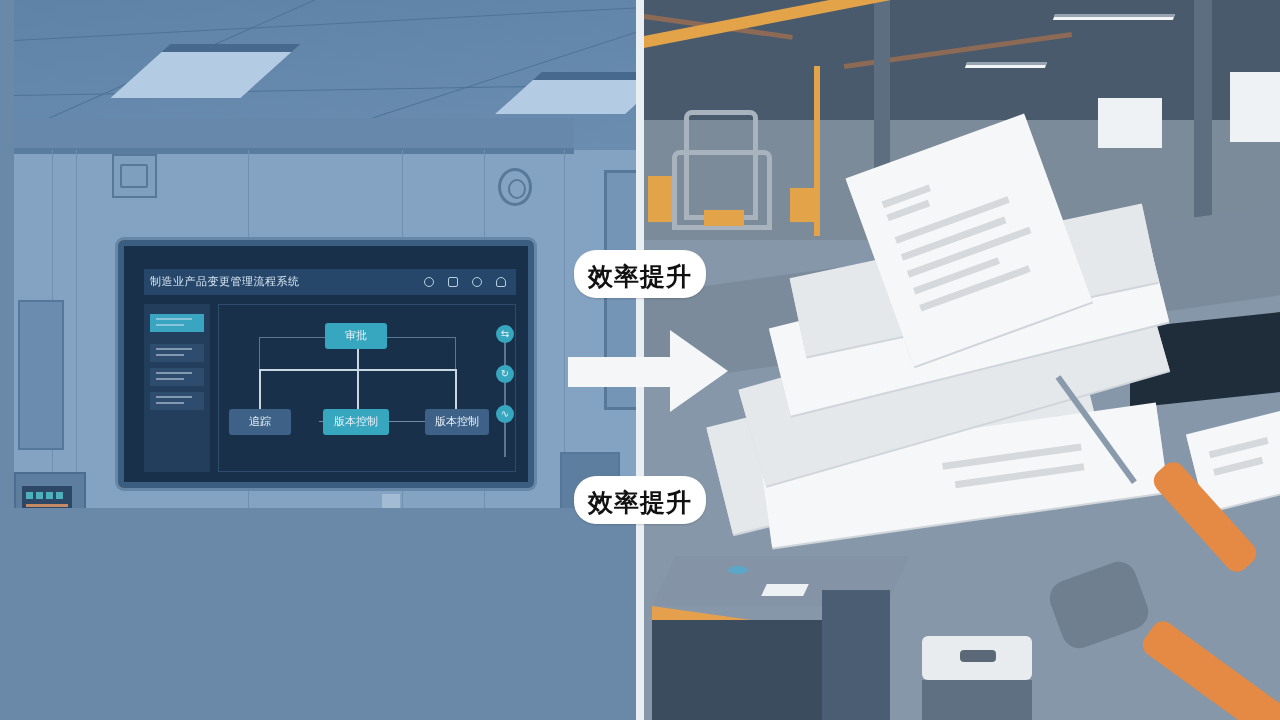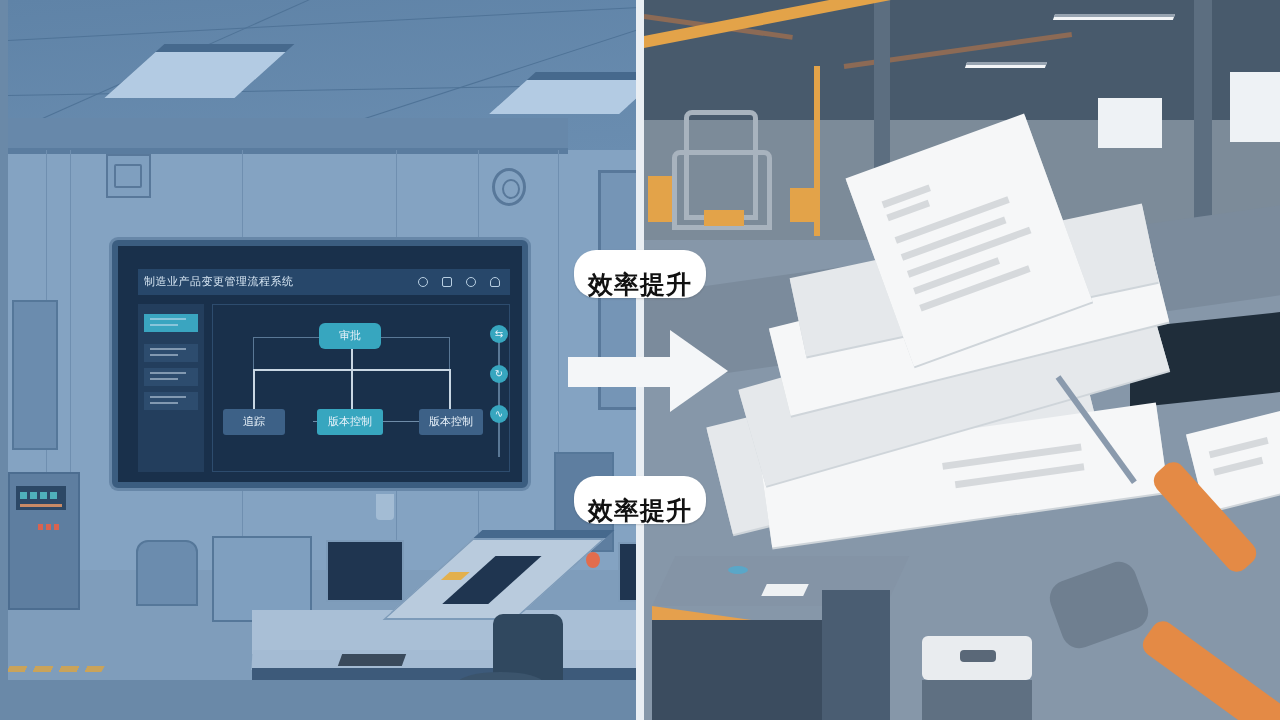--- a/index.html
+++ b/index.html
@@ -1,21 +1,21 @@
 <!DOCTYPE html>
 <html><head>
   <meta charset="utf-8">
   <style>
     * { box-sizing: border-box; margin: 0; padding: 0; }
     html, body { width: 1280px; height: 720px; overflow: hidden; background: #6a89a8; }
     body { position: relative; font-family: "DejaVu Sans", sans-serif; }
 
     
     .left {
-      position: absolute; left: 8px; top: 0; width: 636px; height: 680px; overflow: hidden;
+      position: absolute; left: 14px; top: 0; width: 636px; height: 508px; overflow: hidden;
       background: #7d9cbc;
     }
     .ceiling {
       position: absolute; left: 0; top: 0; width: 636px; height: 150px;
       background: linear-gradient(175deg, #5f83a7 0%, #6a8db0 100%);
     }
     .ceil-line { position: absolute; height: 1px; background: #4f7397; transform-origin: left center; }
     .light {
       position: absolute; background: #b3cbe3; transform: skewX(-48deg);
       box-shadow: 0 -8px 0 #46698d;
@@ -131,21 +131,21 @@
     }
     .arrow-shaft { position: absolute; left: 0; top: 27px; width: 106px; height: 30px; background: #f4f6f8; }
     .arrow-head {
       position: absolute; left: 102px; top: 0; width: 0; height: 0;
       border-top: 41px solid transparent; border-bottom: 41px solid transparent;
       border-left: 58px solid #f4f6f8;
     }
     .pill {
       position: absolute; background: #ffffff; color: #111; border-radius: 22px;
       font-family: "DejaVu Sans", sans-serif; font-weight: bold; font-size: 25px;
-      line-height: 46px; height: 48px; padding: 12px 14px; letter-spacing: 1px;
+      line-height: 46px; height: 48px; padding: 4px 14px; letter-spacing: 1px;
       box-shadow: 0 1px 2px rgba(0,0,0,0.15);
     }
     .pill.up { left: 574px; top: 250px; }
     .pill.down { left: 574px; top: 476px; }
   </style>
 </head>
 <body>
 
 <div class="left">
   <div class="ceiling"></div>
@@ -222,21 +222,21 @@
 
       <div class="fc-line" style="left:40px;top:32px;width:196px;height:1px;background:#5a7896;"></div>
       <div class="fc-line" style="left:40px;top:32px;width:1px;height:32px;background:#5a7896;"></div>
       <div class="fc-line" style="left:236px;top:32px;width:1px;height:32px;background:#5a7896;"></div>
       <div class="fc-line" style="left:40px;top:64px;width:197px;height:2px;"></div>
       <div class="fc-line" style="left:40px;top:64px;width:2px;height:40px;"></div>
       <div class="fc-line" style="left:138px;top:44px;width:2px;height:60px;"></div>
       <div class="fc-line" style="left:236px;top:64px;width:2px;height:40px;"></div>
       <div class="fc-line" style="left:100px;top:116px;width:140px;height:1px;background:#6f8ca8;"></div>
 
-      <div class="fc-node teal" style="left:106px;top:18px;width:62px;border-radius:6px;">审批</div>
+      <div class="fc-node teal" style="left:106px;top:18px;width:62px;">审批</div>
       <div class="fc-node slate" style="left:10px;top:104px;width:62px;">追踪</div>
       <div class="fc-node teal" style="left:104px;top:104px;width:66px;">版本控制</div>
       <div class="fc-node slate" style="left:206px;top:104px;width:64px;">版本控制</div>
       <div class="fc-line" style="left:285px;top:22px;width:2px;height:130px;background:#5a7896;"></div>
       <div class="fc-dot" style="left:277px;top:20px;">⇆</div>
       <div class="fc-dot" style="left:277px;top:60px;">↻</div>
       <div class="fc-dot" style="left:277px;top:100px;">∿</div>
     </div>
   </div>
   <div class="mon-stand"></div>

